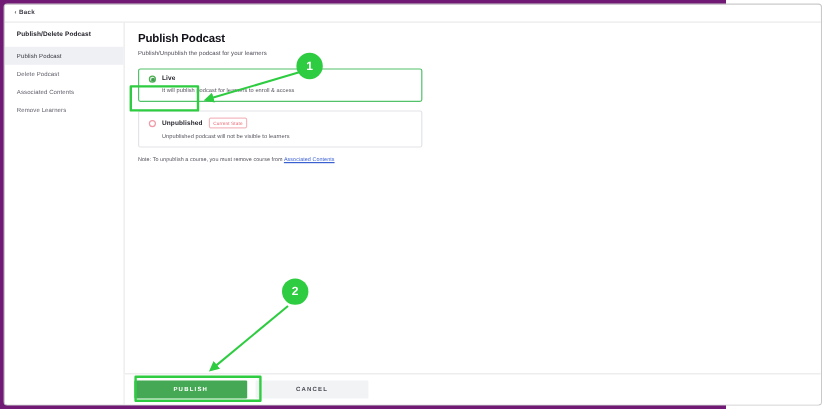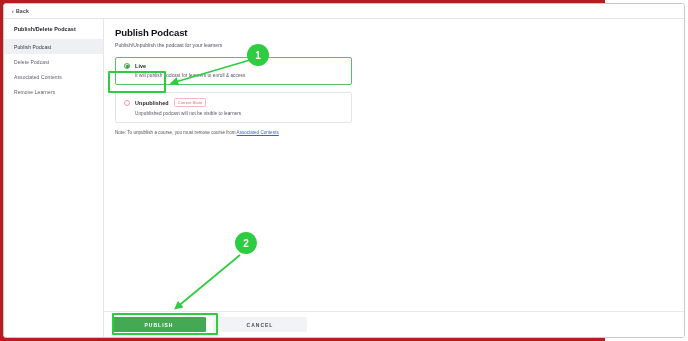--- a/index.html
+++ b/index.html
@@ -15,21 +15,21 @@
     font-family: "Liberation Sans", sans-serif;
     -webkit-font-smoothing: antialiased;
   }
 
   
   #screenshot {
     position: relative;
     width: 605px;
     height: 341px;
     box-sizing: border-box;
-    background: #b91c1c;
+    background: #701a75;
   }
   .frame-border {
     position: absolute;
     left: 3px;
     top: 3px;
     width: 682px;
     height: 335px;
     box-sizing: border-box;
     border: 1px solid #c9c9c9;
     border-radius: 3px;

